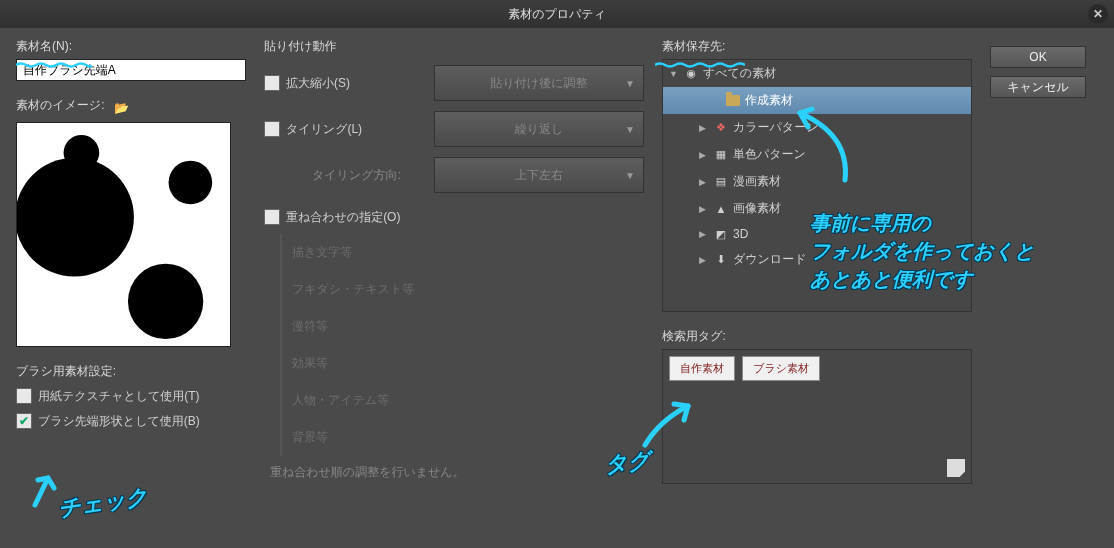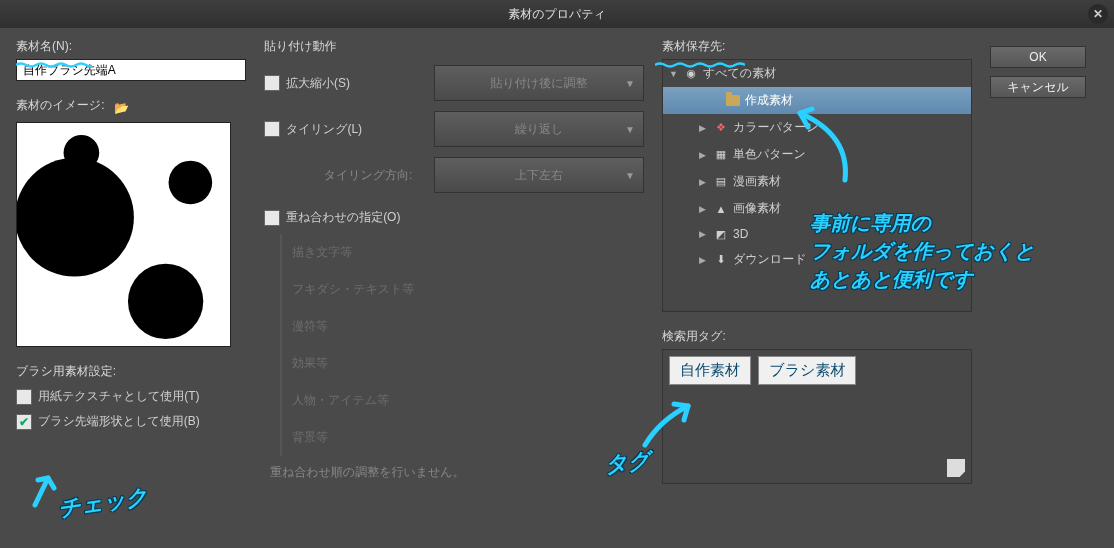--- a/index.html
+++ b/index.html
@@ -9,39 +9,39 @@
   .content { display: flex; padding: 10px 16px; gap: 18px; color: #d0d0d0; font-size: 12px; }
   .col-left { width: 230px; }
   .col-mid { width: 380px; }
   .col-right { width: 310px; }
   .col-btn { flex: 1; display: flex; flex-direction: column; align-items: flex-start; gap: 8px; padding-top: 8px; }
   .label { color: #d8d8d8; margin-bottom: 4px; }
   .input-text { width: 100%; height: 22px; background: #fff; color: #000; border: 1px solid #222; padding: 2px 6px; font-size: 12px; }
   .section-gap { margin-top: 16px; }
   .preview { width: 215px; height: 225px; background: #fff; border: 1px solid #222; position: relative; margin-top: 4px; }
   .preview svg { width: 100%; height: 100%; }
-  .checkbox-row { display: flex; align-items: center; gap: 6px; margin-top: 8px; }
+  .checkbox-row { display: flex; gap: 6px; margin-top: 8px; }
   .chk { width: 16px; height: 16px; background: #e8e8e8; border: 1px solid #666; display: flex; align-items: center; justify-content: center; font-size: 12px; color: #1a6; cursor: pointer; }
   .chk.checked::after { content: "✔"; color: #1a6; font-weight: bold; }
   .dropdown { width: 210px; height: 36px; background: linear-gradient(#5e5e5e,#4a4a4a); border: 1px solid #333; color: #bbb; display: flex; align-items: center; justify-content: center; font-size: 12px; position: relative; }
   .dropdown .arrow { position: absolute; right: 8px; font-size: 10px; color: #999; }
   .mid-row { display: flex; align-items: center; gap: 10px; margin-bottom: 10px; }
-  .mid-row .lbl-chk { flex: 1; text-align: center; }
+  .mid-row .lbl-chk { flex: 1; }
   .disabled { color: #888; }
   .overlay-list { margin-top: 8px; border-left: 2px solid #555; margin-left: 16px; padding-left: 10px; }
   .overlay-list div { color: #6e6e6e; padding: 10px 0; }
   .tree { width: 100%; height: 253px; background: #474747; border: 1px solid #333; overflow: auto; }
   .tree-row { display: flex; align-items: center; gap: 4px; padding: 5px 6px; color: #d0d0d0; }
   .tree-row.root { background: #474747; }
   .tree-row.selected { background: linear-gradient(#7aa0c0,#5f89af); color: #fff; padding-left: 32px; }
   .tree-indent { width: 26px; }
   .tree-toggle { width: 10px; font-size: 9px; color: #aaa; }
   .tree-icon { width: 16px; height: 14px; display: flex; align-items: center; justify-content: center; font-size: 11px; }
   .tagbox { width: 100%; height: 135px; background: #474747; border: 1px solid #333; padding: 6px; position: relative; margin-top:4px;}
-  .tag { display: inline-block; background: #f0f0f0; color: #0c4a6e; padding: 4px 10px; border: 1px solid #888; font-size: 15px; margin-right: 4px; }
+  .tag { display: inline-block; background: #f0f0f0; color: #7f1d1d; padding: 4px 10px; border: 1px solid #888; font-size: 11px; margin-right: 4px; }
   .tagbox .addtag { position: absolute; right: 6px; bottom: 6px; width: 18px; height: 18px; background: #ddd; clip-path: polygon(0 0,100% 0,100% 70%,70% 100%,0 100%); }
   .btn { width: 96px; height: 22px; background: linear-gradient(#6a6a6a,#565656); border: 1px solid #333; color: #eee; font-size: 12px; display: flex; align-items: center; justify-content: center; cursor: pointer; }
   .annotation { position: absolute; color: #2ad0ff; font-weight: bold; font-size: 18px; text-shadow: 1px 1px 0 #003a55, -1px -1px 0 #003a55, 1px -1px 0 #003a55, -1px 1px 0 #003a55; pointer-events: none; font-style: italic; }
   .arrow-svg { position: absolute; pointer-events: none; }
   .squiggle { position:absolute; height:6px; pointer-events:none; }
   .folder-icon { width:14px; height:11px; background:#c9a85a; border-radius:1px; position:relative; }
   .folder-icon::before { content:""; position:absolute; top:-3px; left:0; width:6px; height:3px; background:#c9a85a; border-radius:1px 1px 0 0;}
 </style>
 </head>
 <body>

